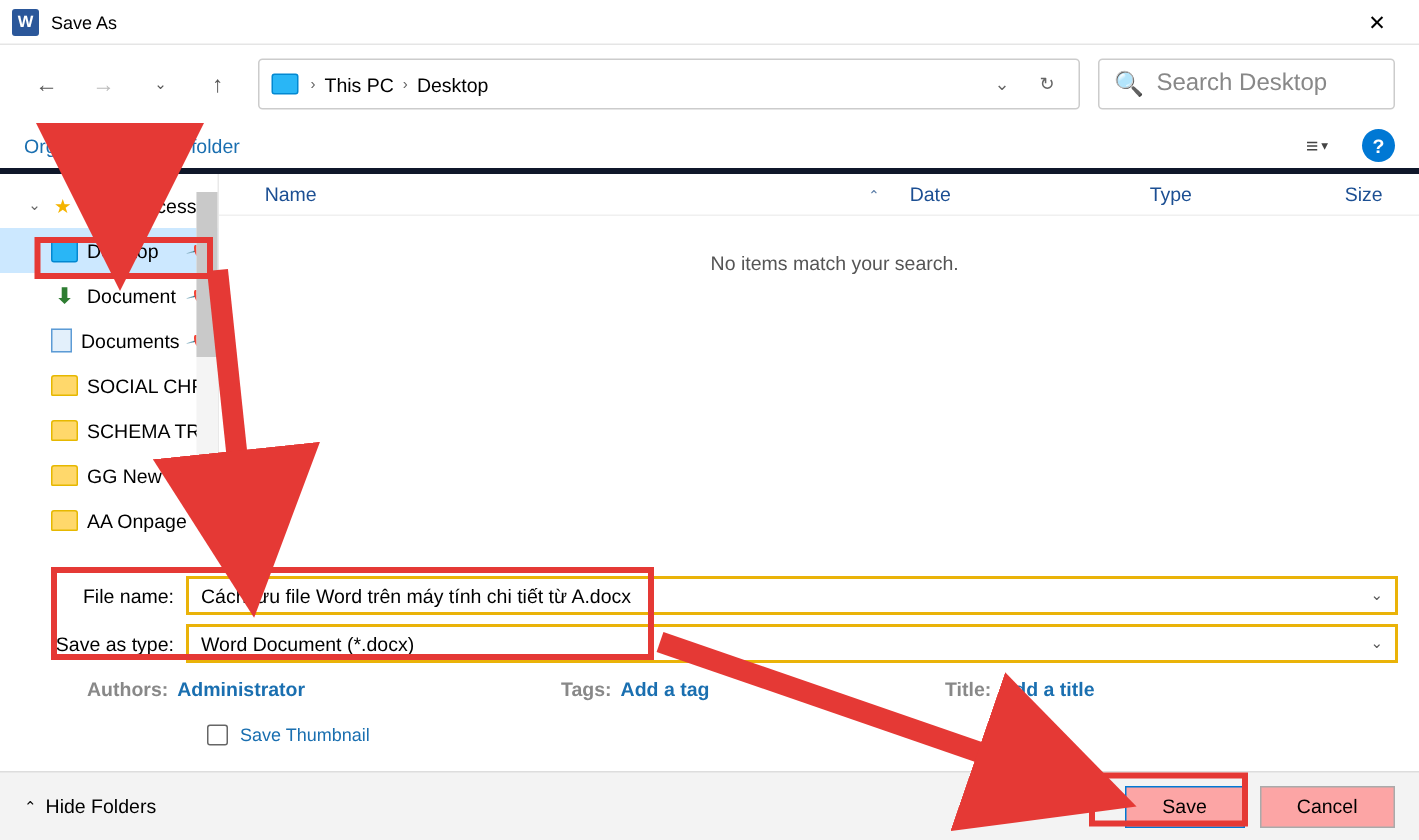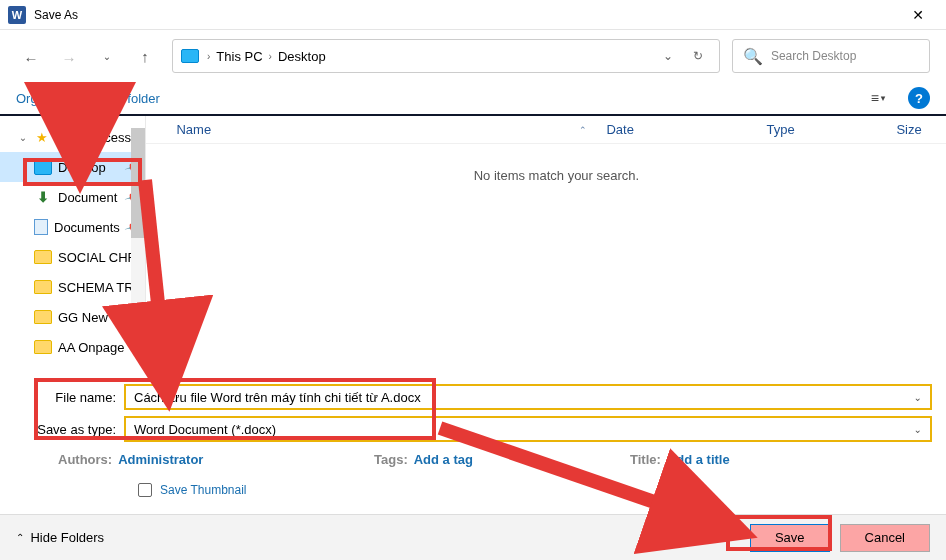--- a/index.html
+++ b/index.html
@@ -15,25 +15,25 @@
     .navrow { height:52px; display:flex; align-items:center; gap:8px; padding:0 16px; }
     .nav-btn { width:30px; height:30px; display:flex; align-items:center; justify-content:center; color:#555; font-size:15px; cursor:pointer; border-radius:3px; }
     .nav-btn.disabled { color:#bbb; }
     .addr-box { flex:1; height:34px; border:1px solid #ccc; border-radius:3px; display:flex; align-items:center; padding:0 8px; gap:8px; margin:0 4px; }
     .addr-icon { width:18px; height:14px; background:#29b6f6; border:1px solid #0288d1; border-radius:2px; }
     .addr-text { font-size:13px; display:flex; align-items:center; gap:6px; }
     .crumb-sep { font-size:10px; color:#666; }
     .addr-actions { margin-left:auto; display:flex; gap:4px; }
     .addr-act { width:26px; height:26px; display:flex; align-items:center; justify-content:center; color:#666; font-size:12px; cursor:pointer; }
     .search-box { width:198px; height:34px; border:1px solid #ccc; border-radius:3px; display:flex; align-items:center; padding:0 10px; gap:8px; color:#888; }
-    .search-box input { border:none; outline:none; font-size:12px; width:100%; color:#a21caf; }
+    .search-box input { border:none; outline:none; font-size:16px; width:100%; color:#a21caf; }
     .search-box input::placeholder { color:#888; }
 
     
-    .toolrow { height:34px; display:flex; align-items:center; padding:0 16px; gap:16px; border-bottom:2px solid #0f172a; }
+    .toolrow { height:34px; display:flex; align-items:center; padding:0 16px; gap:16px; border-bottom:4px solid #0f172a; }
     .tool-link { color:#1a6fb0; font-size:13px; cursor:pointer; display:flex; align-items:center; gap:4px; }
     .tool-spacer { flex:1; }
     .view-btn { width:28px; height:28px; display:flex; align-items:center; justify-content:center; color:#444; cursor:pointer; font-size:14px; }
     .help-btn { width:22px; height:22px; background:#0078d4; color:#fff; border-radius:50%; display:flex; align-items:center; justify-content:center; font-size:13px; font-weight:bold; cursor:pointer; }
 
     
     .body { display:flex; height:258px; }
 
     .sidebar { width:160px; border-right:1px solid #e9e9e9; padding:6px 0; position:relative; }
     .tree-item { height:30px; display:flex; align-items:center; gap:6px; padding:0 6px 0 16px; font-size:13px; cursor:pointer; }

